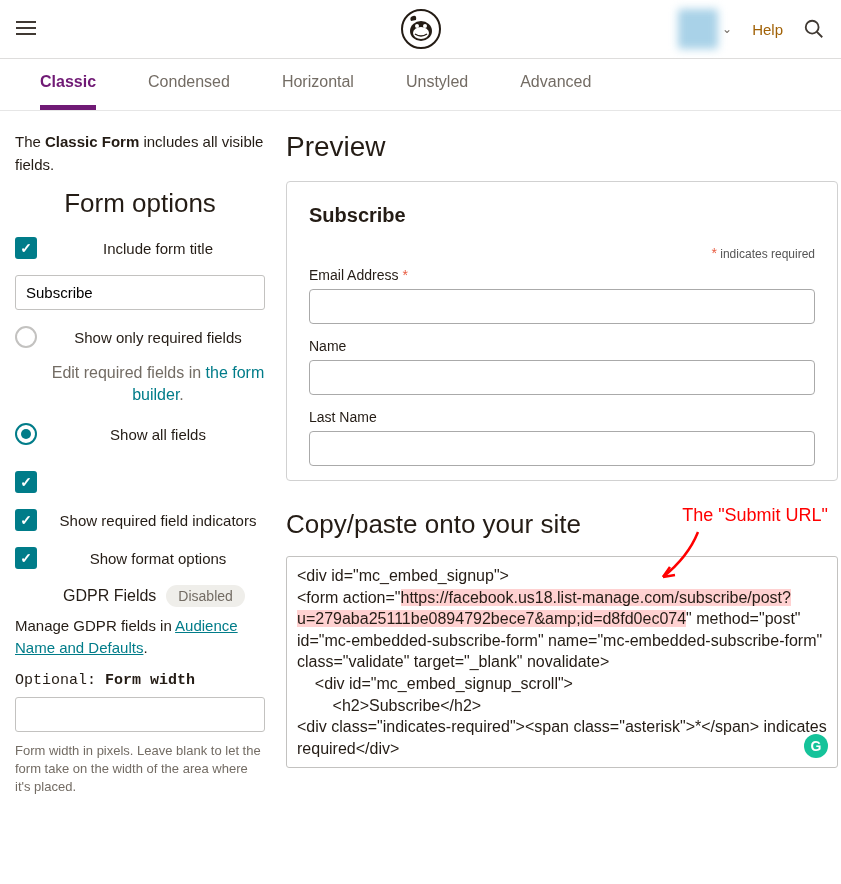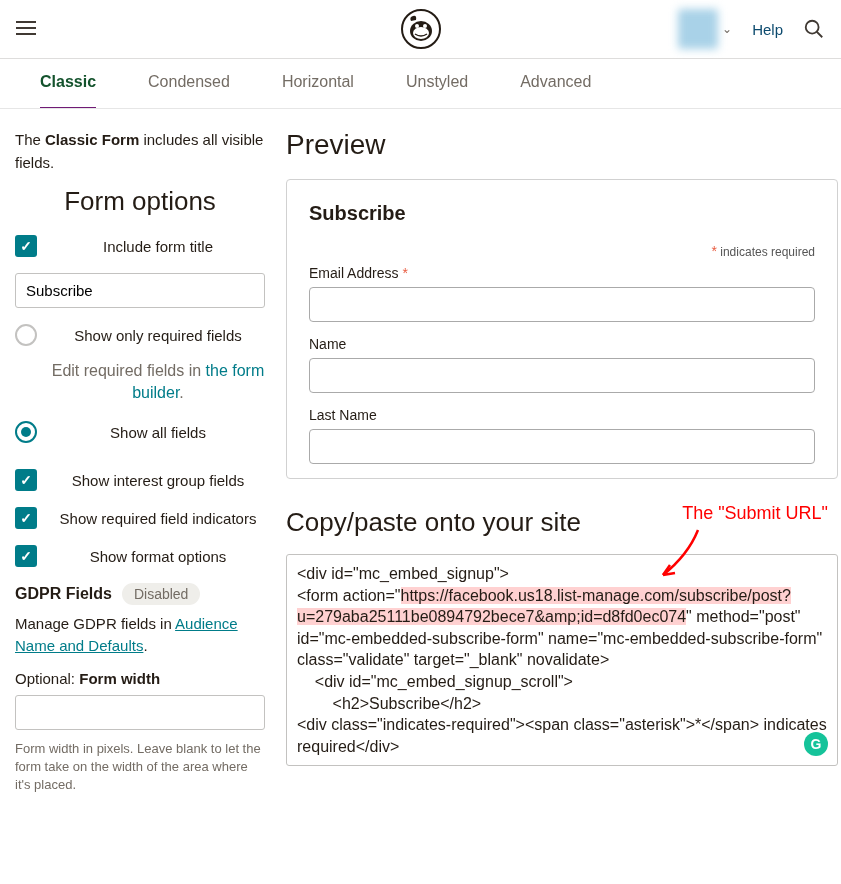--- a/index.html
+++ b/index.html
@@ -5,26 +5,26 @@
 * { box-sizing: border-box; margin: 0; padding: 0; }
 body { font-family: "Helvetica Neue", Helvetica, Arial, sans-serif; font-size: 15px; color: #241c15; background: #fff; width: 841px; }
 .topbar { display: flex; align-items: center; height: 59px; border-bottom: 1px solid #dedddc; padding: 0 16px; position: relative; }
 .hamburger { width: 24px; height: 24px; cursor: pointer; }
 .hamburger-line { display: block; width: 20px; height: 2px; background: #403933; margin: 4px 0; }
 .logo { position: absolute; left: 50%; transform: translateX(-50%); width: 40px; height: 40px; }
 .topbar-right { margin-left: auto; display: flex; align-items: center; gap: 20px; }
 .avatar-box { width: 40px; height: 40px; background: #a9d2e8; border-radius: 2px; filter: blur(4px); }
 .avatar-wrap { display: flex; align-items: center; gap: 4px; cursor: pointer; }
 .chevron { font-size: 12px; color: #736c64; }
-.help-link { color: #0c4a6e; text-decoration: none; font-size: 15px; }
+.help-link { color: #a16207; text-decoration: none; font-size: 15px; }
 .search-icon { width: 22px; height: 22px; cursor: pointer; }
 
 .tabs { display: flex; gap: 52px; padding: 0 40px; border-bottom: 1px solid #e6e6e6; margin-top: 0; }
 .tab { padding: 14px 0; font-size: 16px; color: #736c64; cursor: pointer; border-bottom: 3px solid transparent; }
-.tab.active { color: #14532d; font-weight: 600; border-bottom: 1px solid #701a75; }
+.tab.active { color: #701a75; font-weight: 600; border-bottom: 5px solid #701a75; }
 
 .main { display: flex; padding: 20px 3px 20px 15px; gap: 21px; }
 .sidebar { width: 250px; flex-shrink: 0; }
 .content { flex: 1; }
 
 .sidebar p { margin-bottom: 12px; line-height: 1.5; }
 .sidebar .bold { font-weight: 600; }
 h2.section { font-size: 26px; font-weight: 500; margin: 12px 0 18px; text-align: center; }
 .field-row { display: flex; align-items: flex-start; gap: 14px; margin-bottom: 16px; text-align: center; }
 .checkbox { width: 22px; height: 22px; border: 2px solid #007c89; border-radius: 3px; flex-shrink: 0; display: flex; align-items: center; justify-content: center; cursor: pointer; }
@@ -32,24 +32,24 @@
 .checkbox.checked::after { content: "✓"; color: #fff; font-size: 14px; font-weight: bold; }
 .radio { width: 22px; height: 22px; border: 2px solid #c3c2c0; border-radius: 50%; flex-shrink: 0; display: flex; align-items: center; justify-content: center; cursor: pointer; }
 .radio.checked { border-color: #007c89; }
 .radio.checked::after { content: ""; width: 10px; height: 10px; background: #007c89; border-radius: 50%; }
 .field-label { flex: 1; line-height: 1.4; padding-top: 1px; }
 .field-sub { color: #736c64; font-size: 16px; margin-top: 14px; }
 .link { color: #007c89; text-decoration: none; cursor: pointer; }
 .link.underline { text-decoration: underline; }
 .text-input { width: 100%; border: 1px solid #c3c2c0; border-radius: 3px; padding: 8px 10px; font-size: 15px; font-family: inherit; margin-bottom: 16px; }
 .gdpr-row { display: flex; align-items: center; gap: 10px; margin-bottom: 8px; }
-.gdpr-title { font-weight: 700; font-size: 16px; }
+.gdpr-title { font-weight: 400; font-size: 16px; margin-left: 48px; }
 .badge { background: #efeeea; color: #736c64; border-radius: 14px; padding: 3px 12px; font-size: 14px; }
 .small-help { color: #736c64; font-size: 13px; line-height: 1.4; margin-top: 4px; }
-.optional-row { margin-bottom: 8px; }
+.optional-row { margin-bottom: 8px; font-family: Liberation Mono, monospace; }
 
 h1.preview-title { font-size: 28px; font-weight: 400; margin-bottom: 18px; }
 .preview-box { border: 1px solid #d1d1d1; border-radius: 4px; padding: 22px; margin-bottom: 28px; height: 300px; overflow: hidden; }
 .preview-box h3 { font-size: 20px; font-weight: 700; margin-bottom: 18px; }
 .req-note { text-align: right; font-size: 12px; color: #555; margin-bottom: 6px; }
 .req-note .ast { color: #e85c41; font-size: 14px; }
 .form-field-label { font-size: 14px; margin-bottom: 6px; display: block; }
 .ast { color: #e85c41; }
 .form-input { width: 100%; border: 1px solid #aaa; border-radius: 4px; padding: 8px 10px; font-size: 15px; margin-bottom: 14px; }
 
@@ -127,21 +127,20 @@
 
     <div class="field-row">
       <div class="radio checked"></div>
       <div class="field-label">Show all fields</div>
     </div>
 
     <div style="height:10px"></div>
 
     <div class="field-row">
       <div class="checkbox checked"></div>
-      <div class="field-label">Show interest group fields</div>
     </div>
 
     <div class="field-row">
       <div class="checkbox checked"></div>
       <div class="field-label">Show required field indicators</div>
     </div>
 
     <div class="field-row">
       <div class="checkbox checked"></div>
       <div class="field-label">

